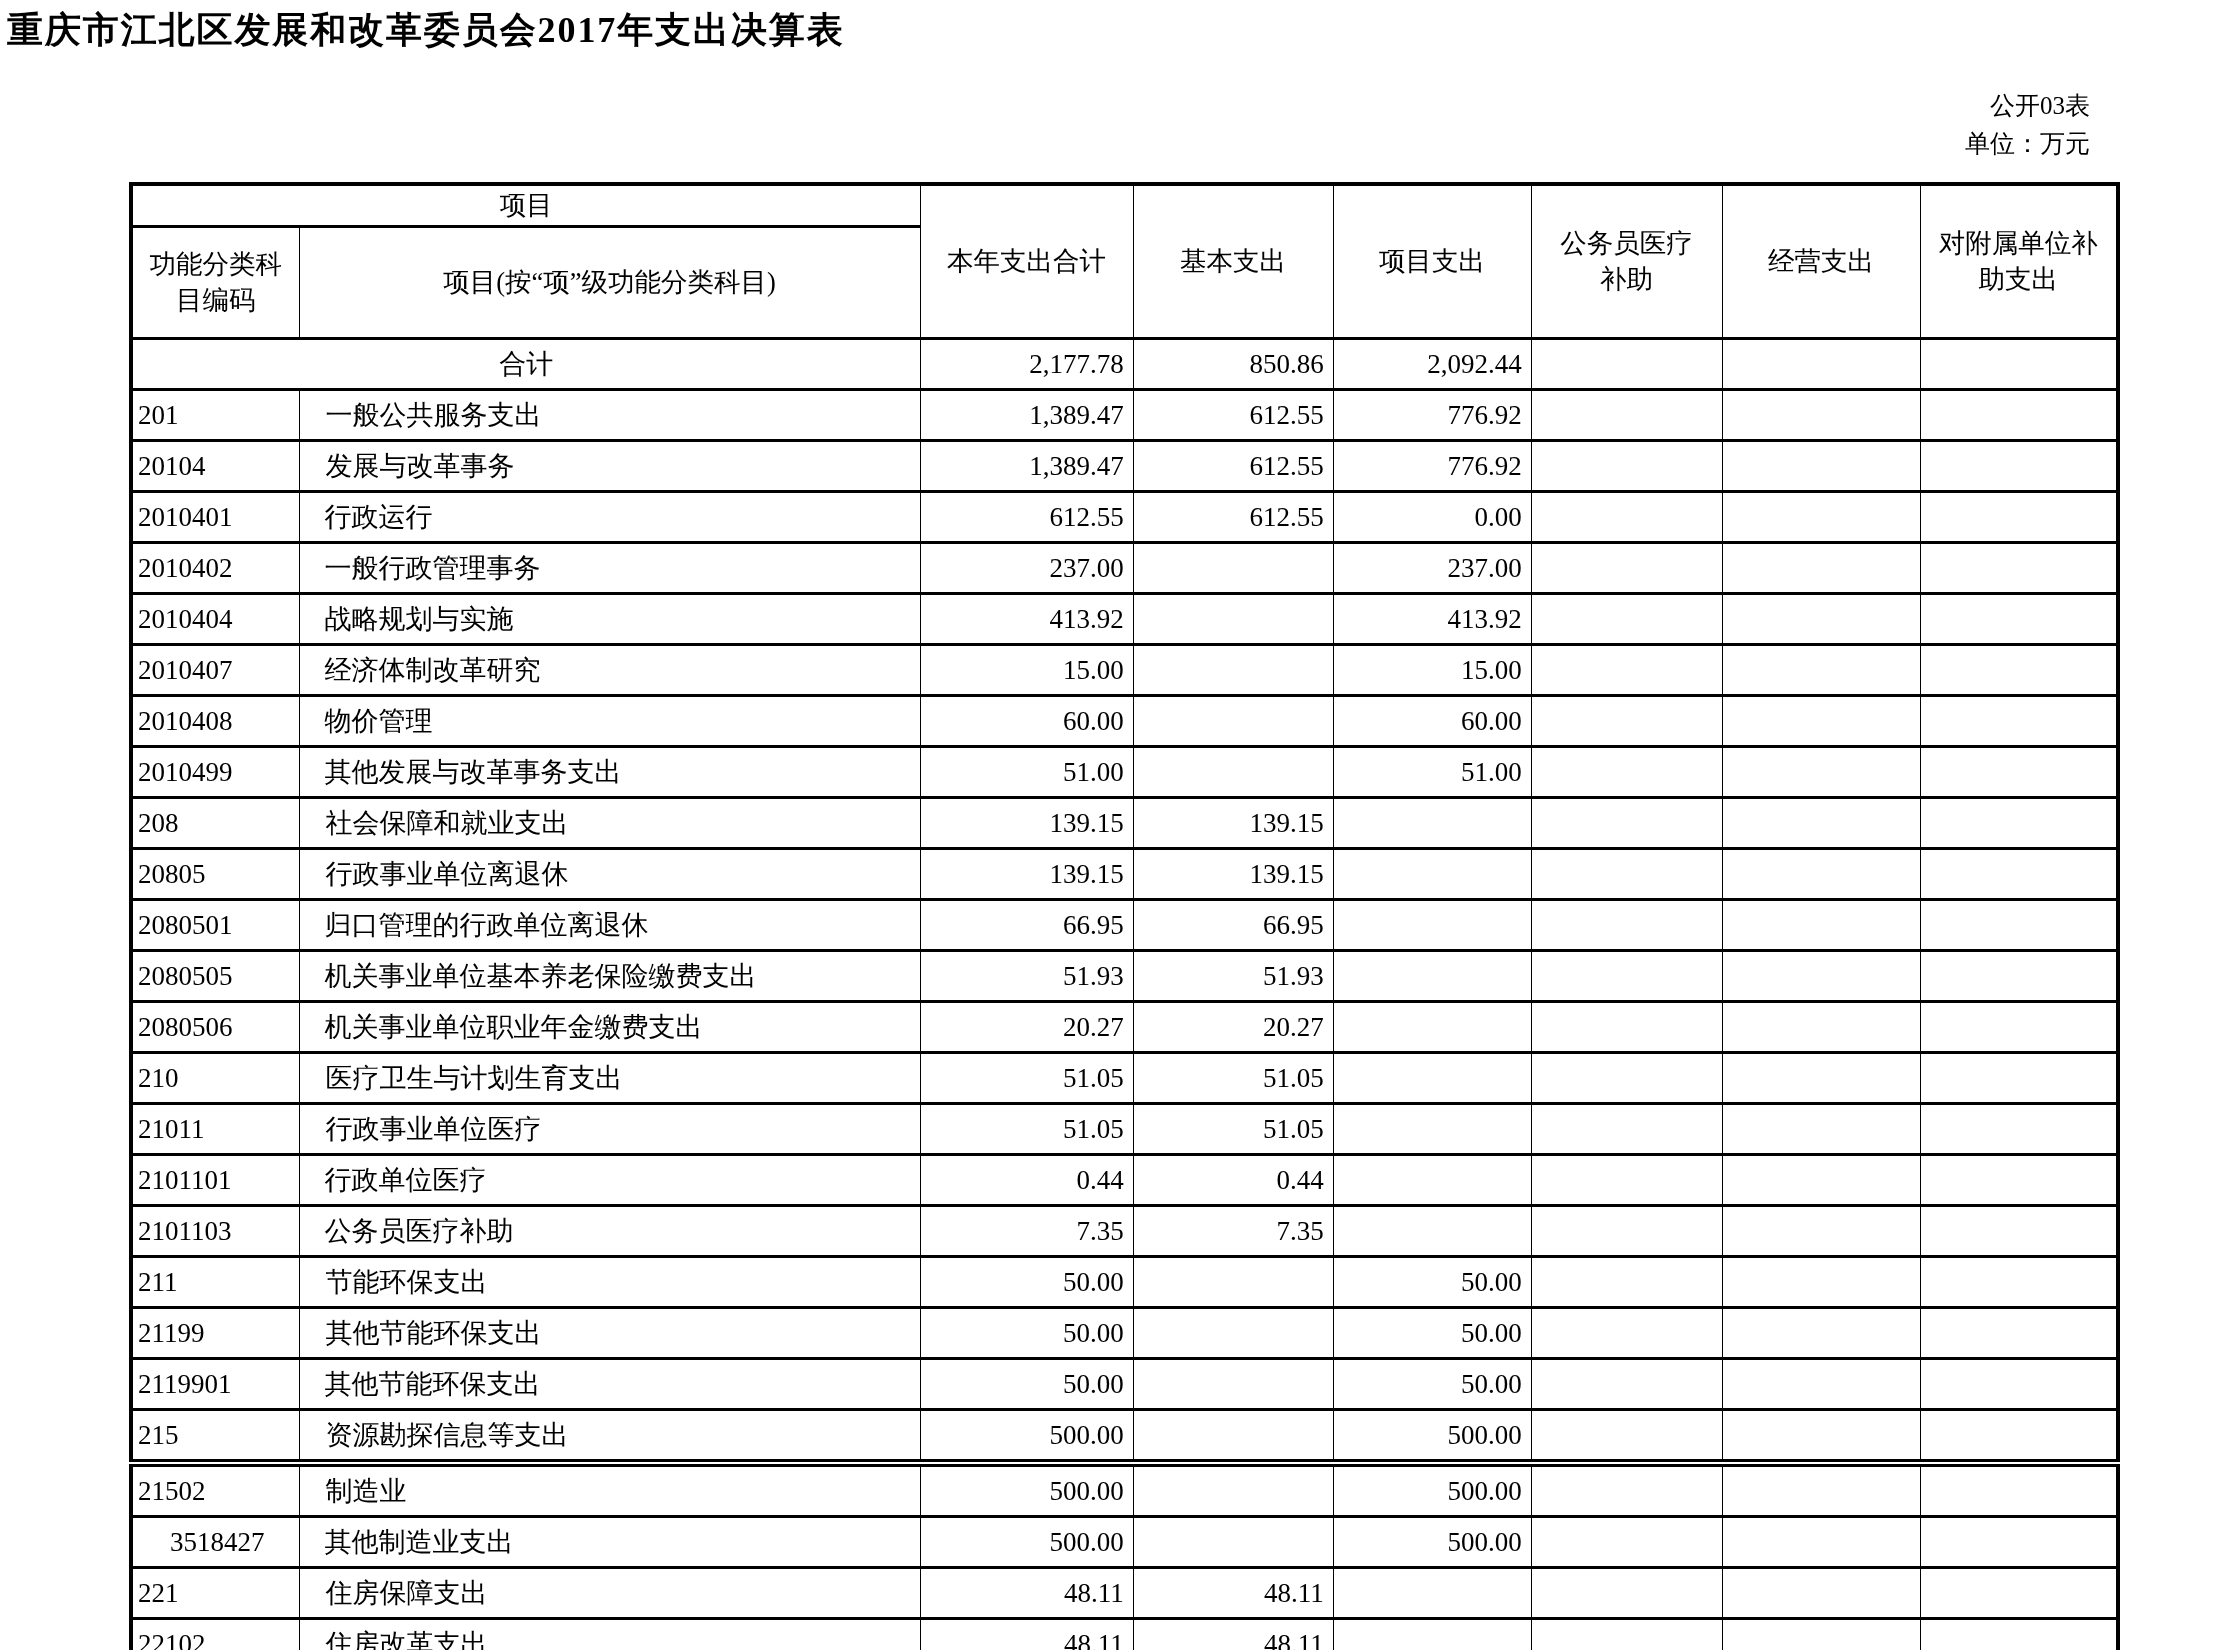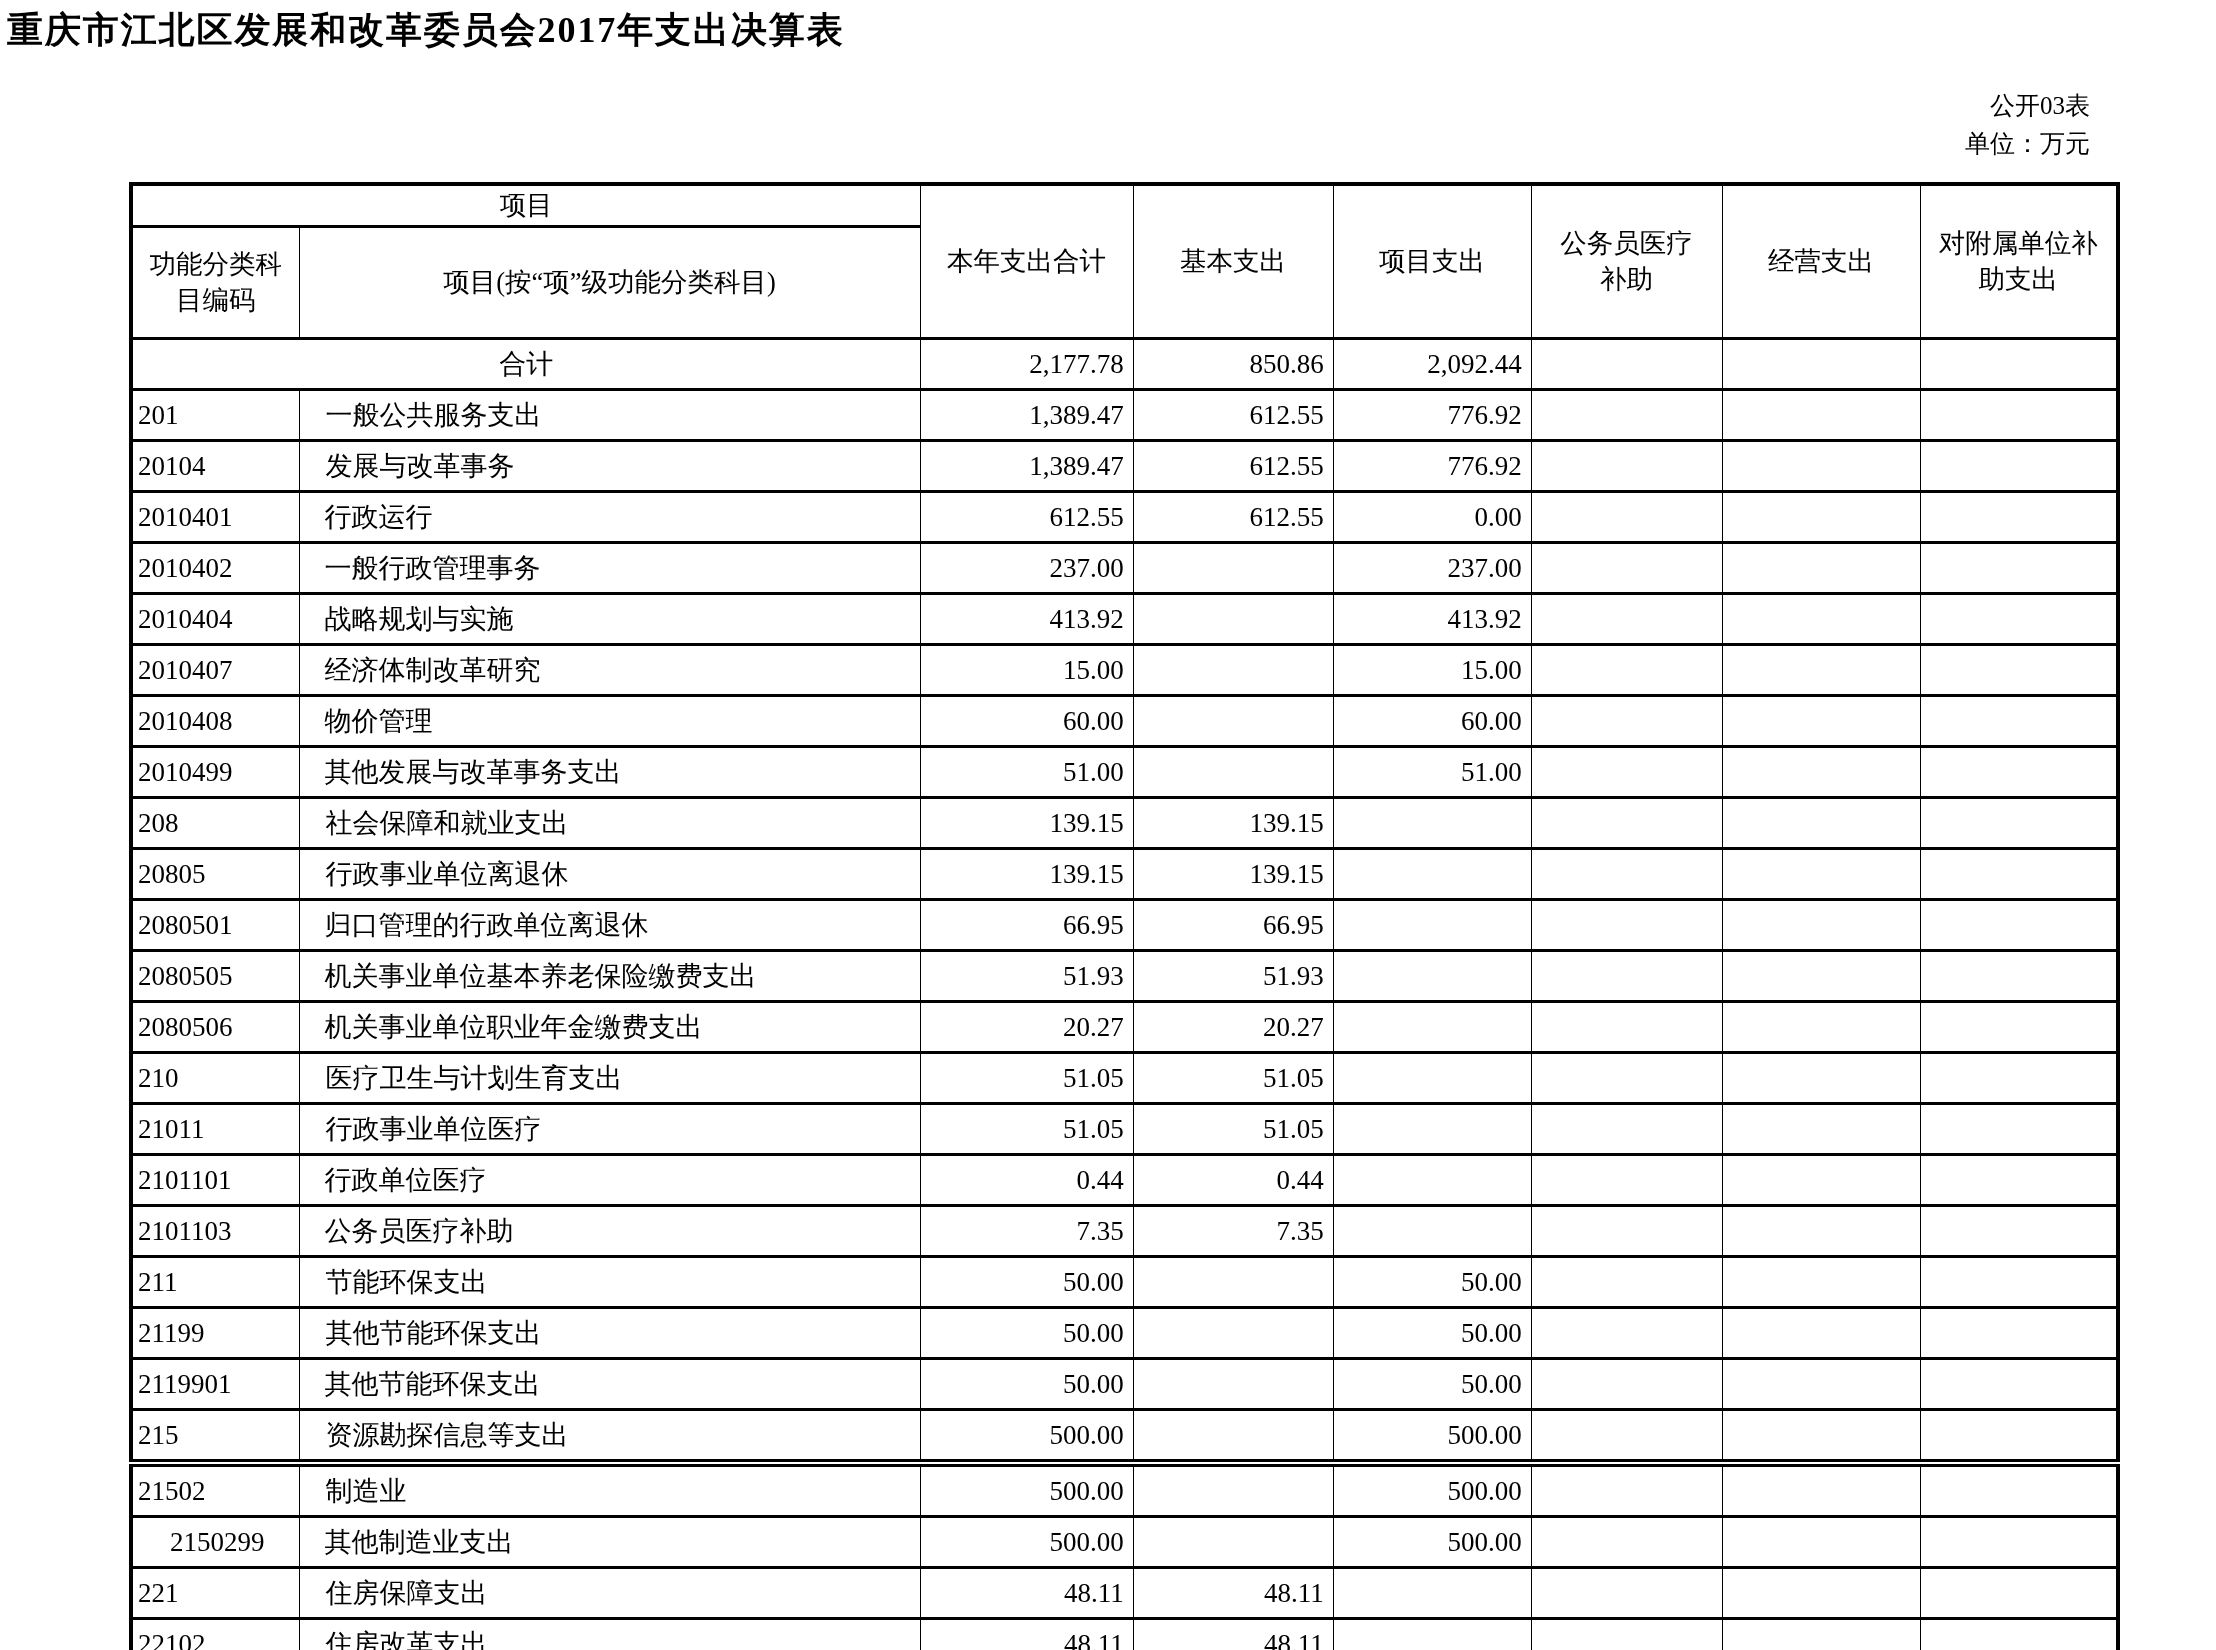--- a/index.html
+++ b/index.html
@@ -319,21 +319,21 @@
           <td class="c-code">21502</td>
           <td class="c-item">制造业</td>
           <td class="c-num">500.00</td>
           <td class="c-num"></td>
           <td class="c-num">500.00</td>
           <td class="c-num"></td>
           <td class="c-num"></td>
           <td class="c-num"></td>
         </tr>
         <tr>
-          <td class="c-code ind">2150299</td>
+          <td class="c-code ind">3518427</td>
           <td class="c-item ind3">其他制造业支出</td>
           <td class="c-num">500.00</td>
           <td class="c-num"></td>
           <td class="c-num">500.00</td>
           <td class="c-num"></td>
           <td class="c-num"></td>
           <td class="c-num"></td>
         </tr>
         <tr>
           <td class="c-code">221</td>

